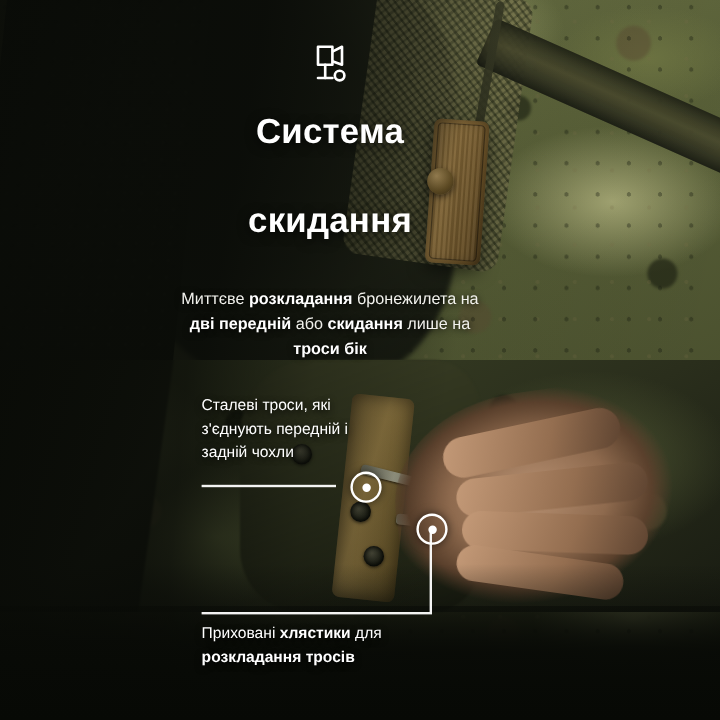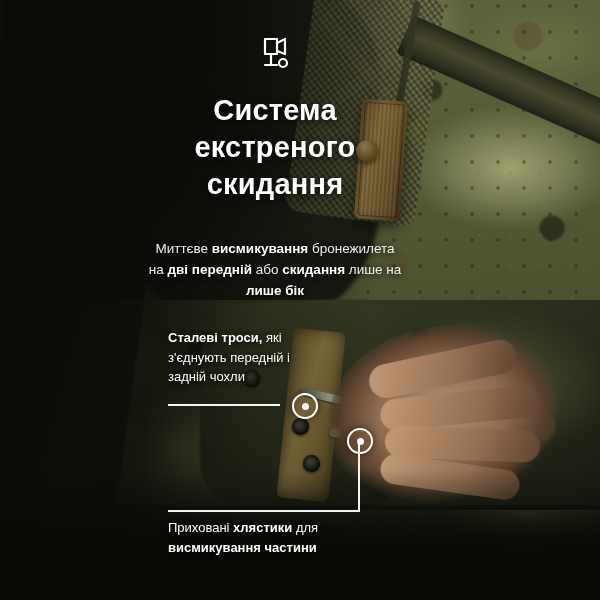--- a/index.html
+++ b/index.html
@@ -314,21 +314,21 @@
 
   .callout-top {
     position: absolute;
     left: 168px; top: 328px;
     width: 160px;
     color: #ffffff;
     font-size: 13px;
     line-height: 1.5;
     text-shadow: 0 1px 6px rgba(0,0,0,.9);
   }
-  .callout-top b { font-weight: 700; }
+  .callout-top b { font-weight: 400; }
 
   .callout-bottom {
     position: absolute;
     left: 168px; top: 518px;
     width: 200px;
     color: #ffffff;
     font-size: 13px;
     line-height: 1.5;
     text-shadow: 0 1px 6px rgba(0,0,0,.9);
   }
@@ -409,28 +409,28 @@
       <svg width="46" height="46" viewBox="0 0 46 46" fill="none" aria-hidden="true">
         <path d="M13 9 L25 9 L25 24 L13 24 Z" stroke="#ffffff" stroke-width="2.2" stroke-linejoin="round"></path>
         <path d="M25 13 L33 9 L33 24 L25 21" stroke="#ffffff" stroke-width="2.2" stroke-linejoin="round"></path>
         <path d="M19 24 L19 35" stroke="#ffffff" stroke-width="2.2" stroke-linecap="round"></path>
         <path d="M13 35 L25 35" stroke="#ffffff" stroke-width="2.2" stroke-linecap="round"></path>
         <circle cx="31" cy="33" r="4" stroke="#ffffff" stroke-width="2.2"></circle>
       </svg>
     </div>
     <h1 class="headline">
       <span>Система</span><br>
-      <span>екстреного</span><br>
+      <br>
       <span>скидання</span>
     </h1>
-    <p class="subtext">Миттєве <b>висмикування</b> бронежилета на <b>дві передній</b> або <b>скидання</b> лише на <b>лише бік</b></p>
+    <p class="subtext">Миттєве <b>розкладання</b> бронежилета на <b>дві передній</b> або <b>скидання</b> лише на <b>троси бік</b></p>
   </div>
 
   <div class="callout-top"><b>Сталеві троси,</b> які з'єднують передній і задній чохли</div>
   <div class="leader lead-h1"></div>
   <div class="marker m1"></div>
   <div class="marker m2"></div>
   <div class="leader lead-v1"></div>
 
   <div class="leader lead-h2"></div>
-  <div class="callout-bottom">Приховані <b>хлястики</b> для <b>висмикування частини</b></div>
+  <div class="callout-bottom">Приховані <b>хлястики</b> для <b>розкладання тросів</b></div>
 
 </div>
 
 </body></html>

